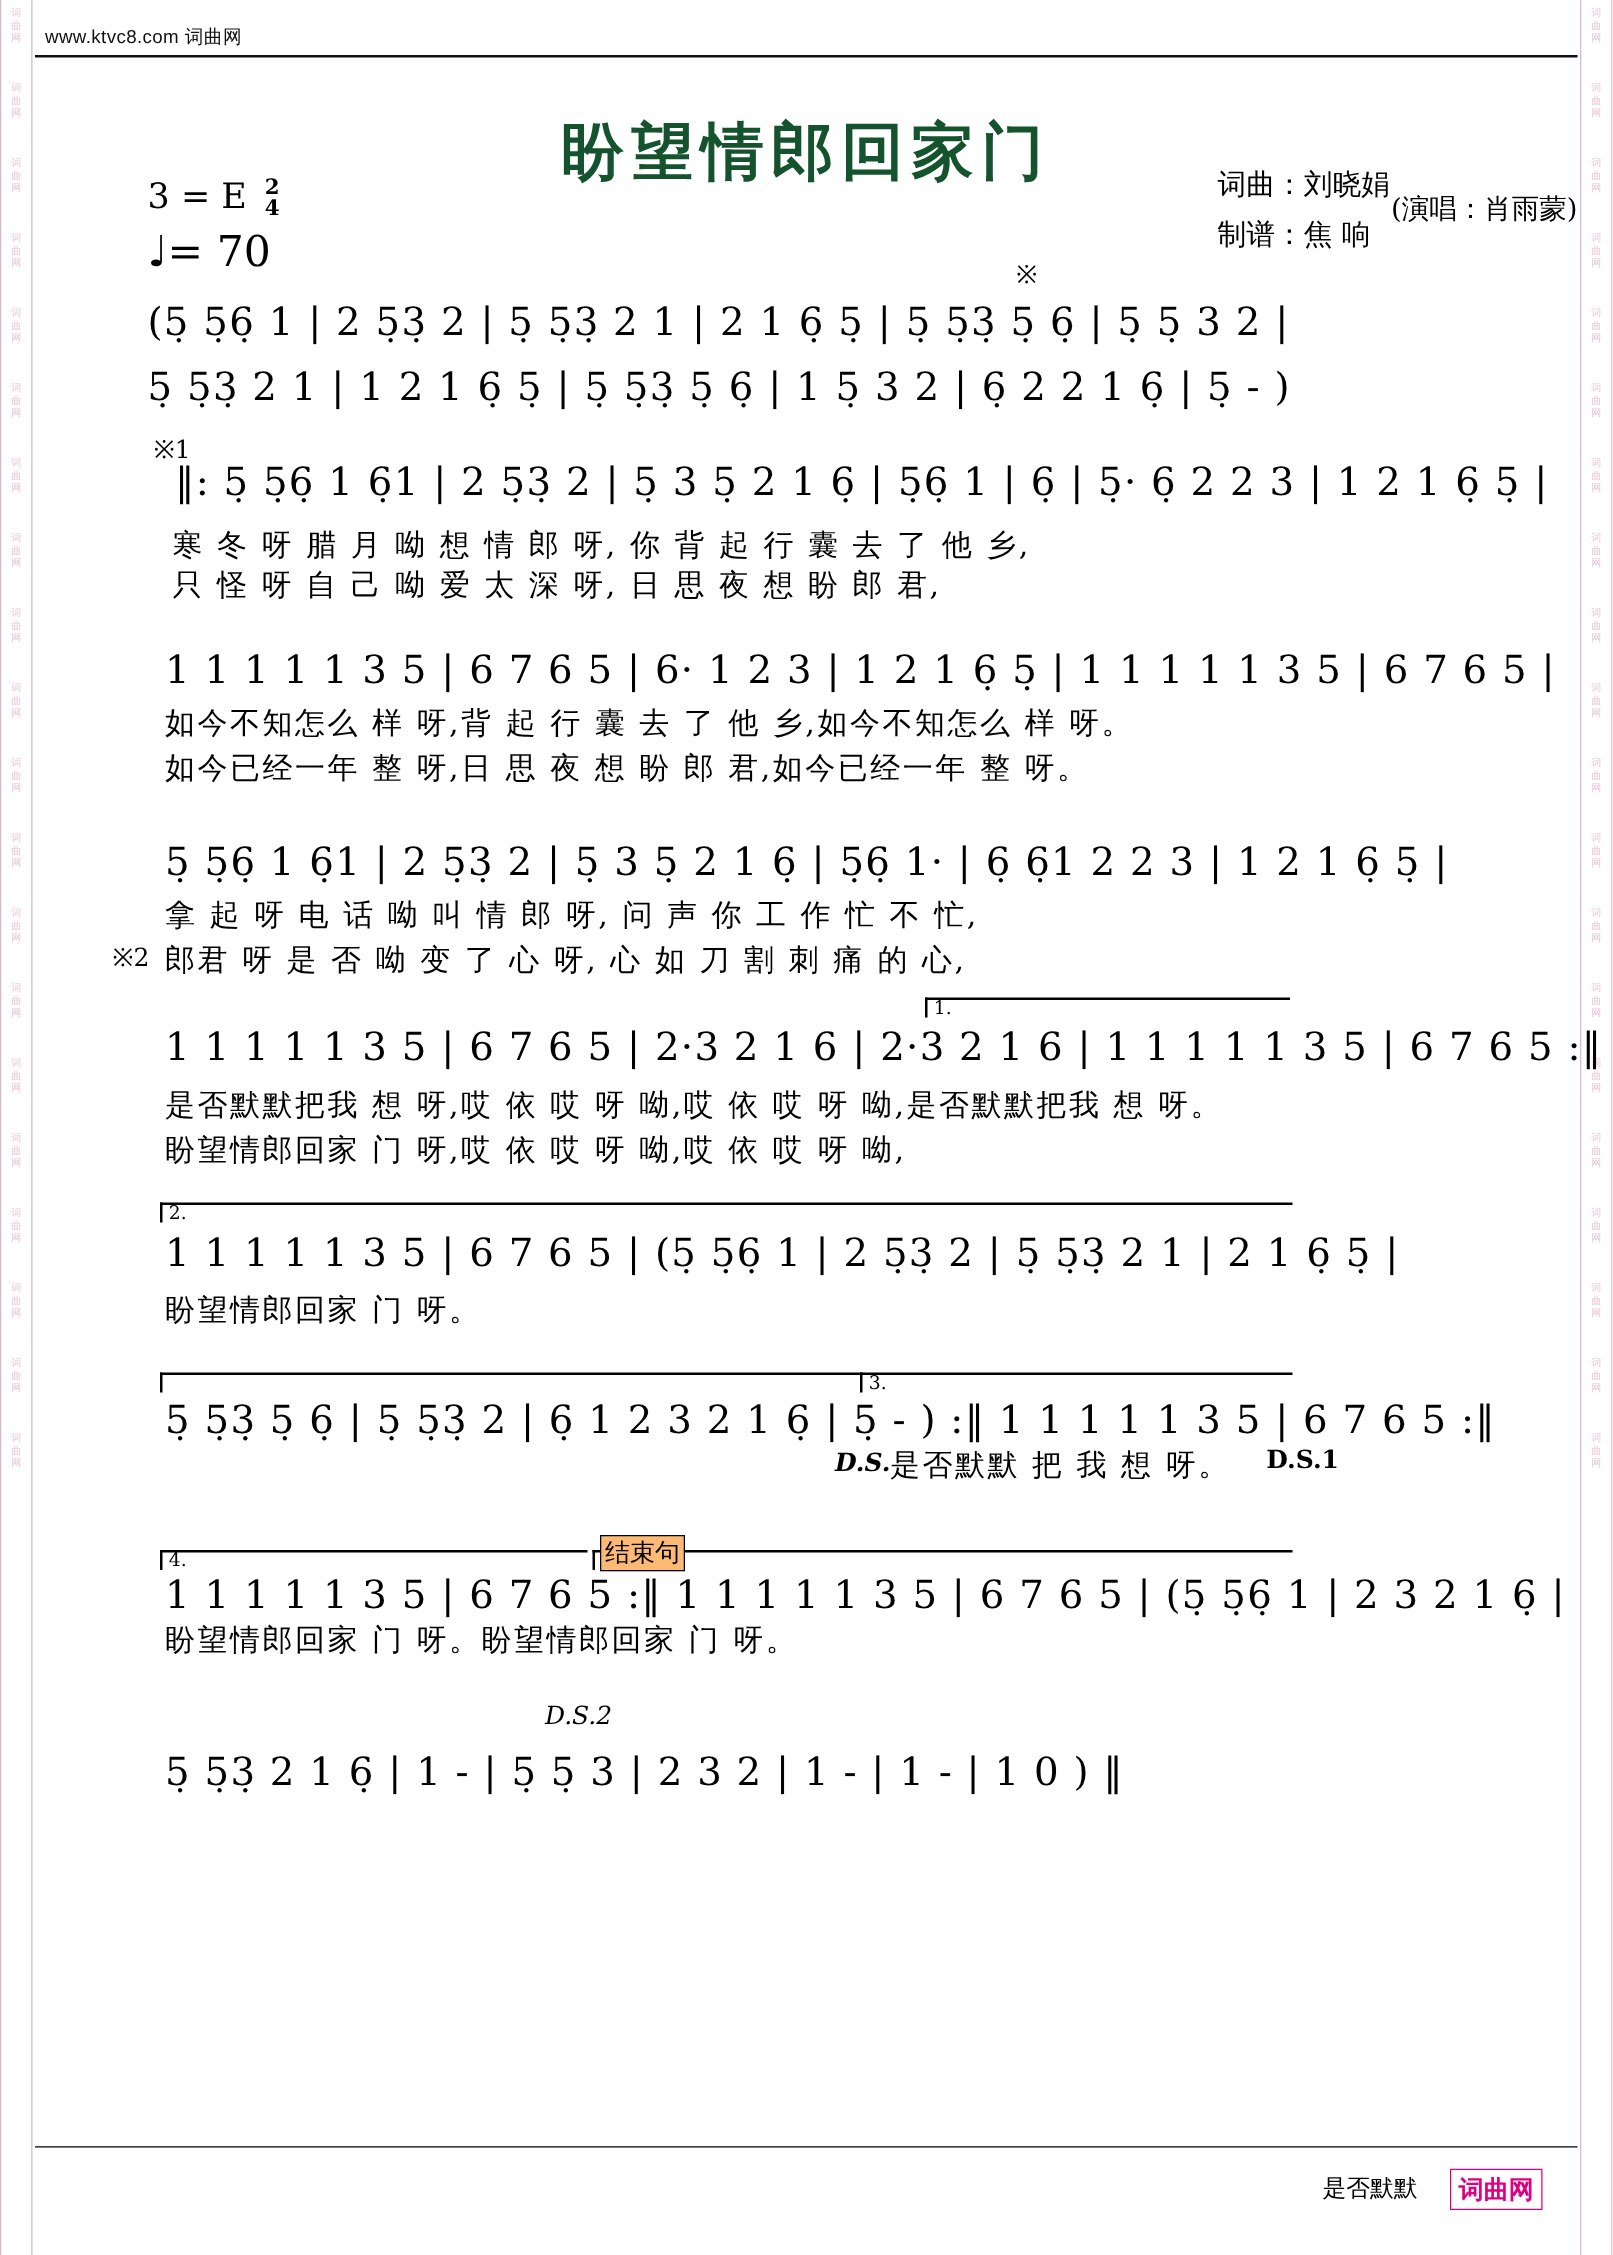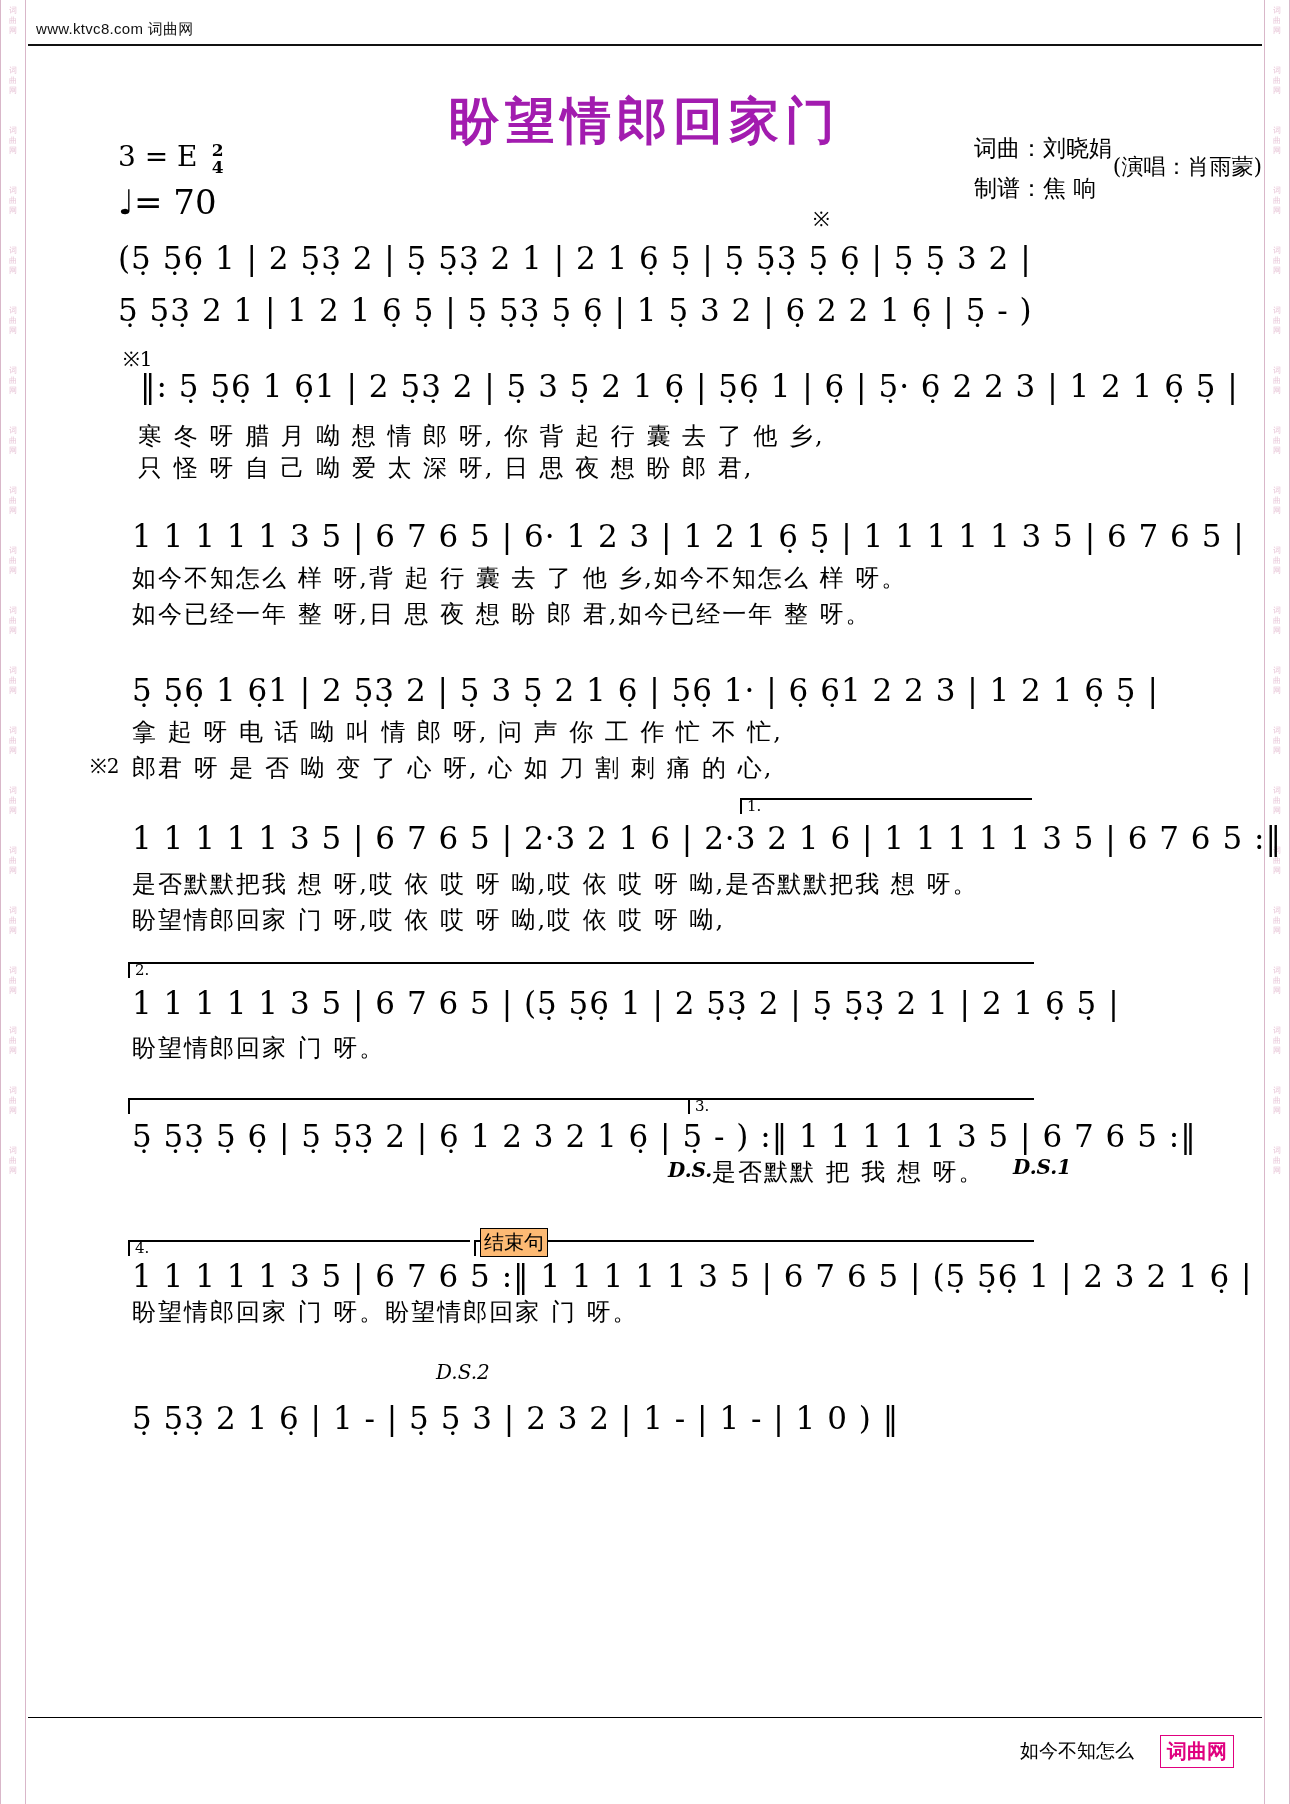--- a/index.html
+++ b/index.html
@@ -31,21 +31,21 @@
     position:absolute;left:8px;top:20px;
     font-family:"Liberation Sans", sans-serif;
     font-size:15px;color:#111;letter-spacing:0.3px;
   }
   .rule-top{
     position:absolute;left:0;top:44px;width:1234px;height:2px;background:#111;
   }
   .title{
     position:absolute;left:0;top:88px;width:1234px;text-align:center;
     font-family:"DejaVu Serif", serif;
-    font-size:50px;font-weight:bold;letter-spacing:6px;color:#a21caf;
+    font-size:50px;font-weight:bold;letter-spacing:6px;color:#14532d;
   }
   .subtitle{
     position:absolute;left:0;top:152px;width:1234px;text-align:right;
     font-size:22px;color:#000;
   }
   .credits{
     position:absolute;right:150px;top:128px;text-align:left;
     font-size:23px;line-height:40px;color:#000;
   }
   .keyblock{
@@ -187,29 +187,29 @@
   <div class="mline notes" style="top:985px;left:104px;">1 1 1 1 1 3 5 | 6 7 6 5 | (5̣ 5̣6̣ 1 | 2 5̣3̣ 2 | 5̣ 5̣3̣ 2 1 | 2 1 6̣ 5̣ |</div>
   <div class="lyr" style="top:1032px;left:104px;">盼望情郎回家   门    呀。</div>
 
   <div class="bracket" style="top:1098px;left:100px;width:560px;"></div>
   <div class="bracket" style="top:1098px;left:660px;width:344px;">
     <span>3.</span>
   </div>
   <div class="mline notes" style="top:1118px;left:104px;">5̣ 5̣3̣ 5̣ 6̣ | 5̣ 5̣3̣ 2 | 6̣ 1 2 3 2 1 6̣ | 5̣ - ) :‖ 1 1 1 1 1 3 5 | 6 7 6 5 :‖</div>
   <div class="mark small" style="top:1158px;left:640px;font-style:italic;font-weight:bold;">D.S.</div>
   <div class="lyr" style="top:1156px;left:684px;">是否默默 把 我    想     呀。</div>
-  <div class="mark small" style="top:1155px;left:985px;font-style:italic;font-weight:bold;">D.S.1</div>
+  <div class="mark small" style="top:1155px;left:985px;font-weight:bold;">D.S.1</div>
 
   <div class="bracket" style="top:1240px;left:100px;width:340px;">
     <span>4.</span>
   </div>
   <div class="bracket" style="top:1240px;left:446px;width:558px;"></div>
   <div class="mark small" style="top:1228px;left:452px;background:#fdba74;padding:0 3px;border:1px solid #000;">结束句</div>
   <div class="mline notes" style="top:1258px;left:104px;">1 1 1 1 1 3 5 | 6 7 6 5 :‖ 1 1 1 1 1 3 5 | 6 7 6 5 | (5̣ 5̣6̣ 1 | 2 3 2 1 6̣ |</div>
   <div class="mark small" style="top:1360px;left:408px;font-style:italic;font-weight:normal;">D.S.2</div>
   <div class="lyr" style="top:1296px;left:104px;">盼望情郎回家   门    呀。盼望情郎回家    门     呀。</div>
 
   <div class="mline notes" style="top:1400px;left:104px;">5̣ 5̣3̣ 2 1 6̣ | 1 - | 5̣ 5̣ 3 | 2 3 2 | 1 - | 1 - | 1 0 ) ‖</div>
 
   <div class="rule-bottom"></div>
-  <div class="footer-left">如今不知怎么</div>
+  <div class="footer-left">是否默默</div>
   <div class="footer-right">词曲网</div>
 </div>
 
 </body></html>

